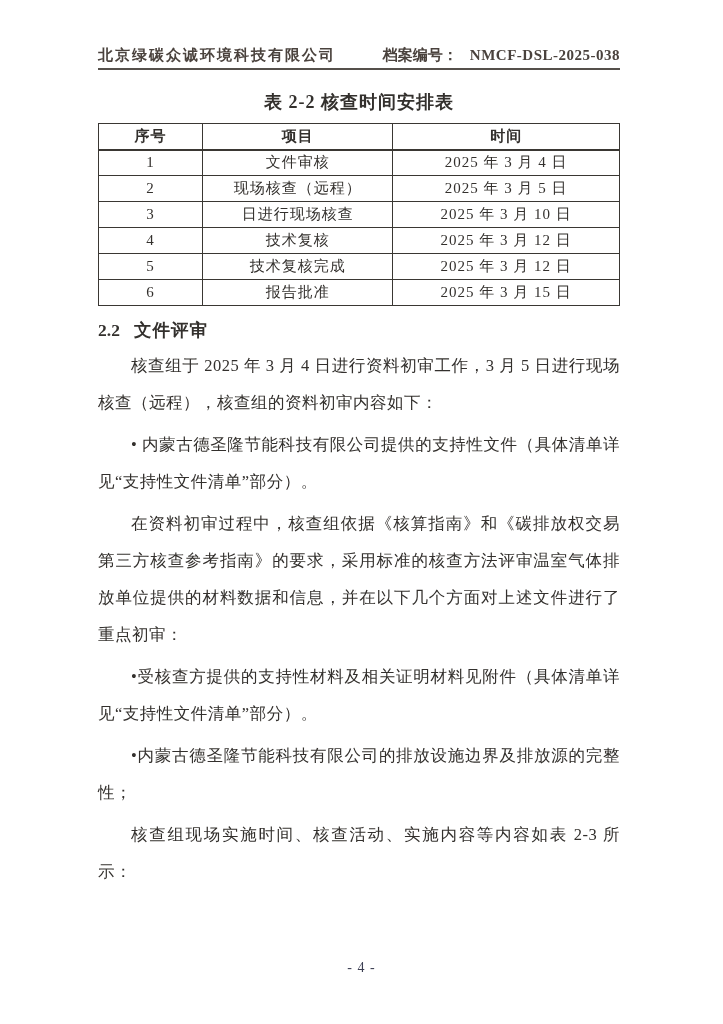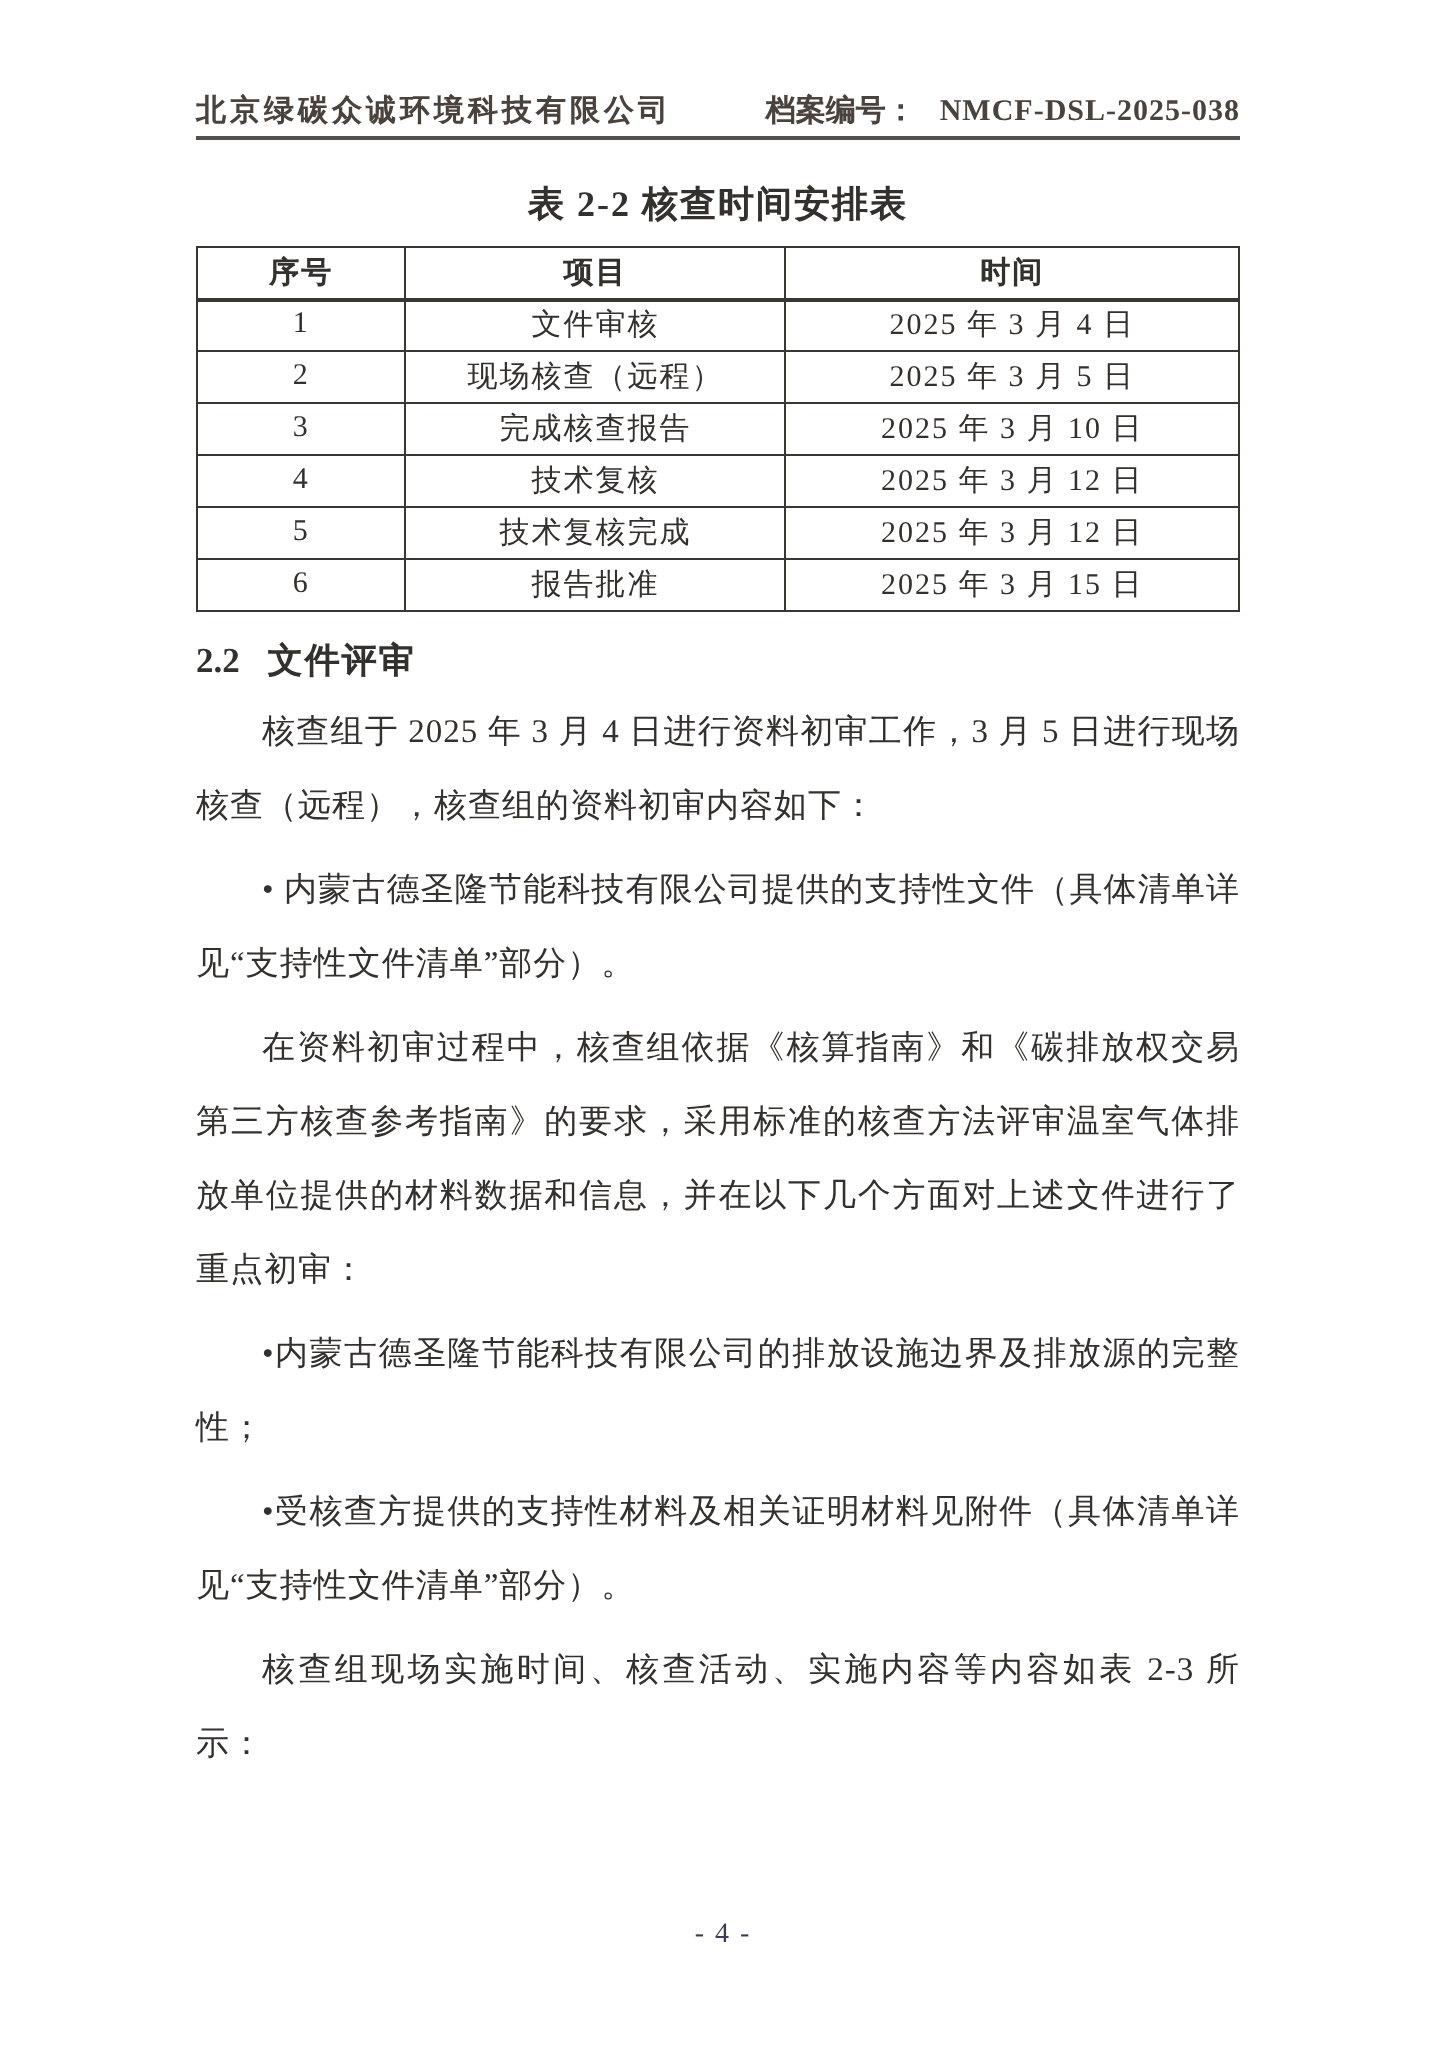--- a/index.html
+++ b/index.html
@@ -126,21 +126,21 @@
         <td>文件审核</td>
         <td>2025 年 3 月 4 日</td>
       </tr>
       <tr>
         <td>2</td>
         <td>现场核查（远程）</td>
         <td>2025 年 3 月 5 日</td>
       </tr>
       <tr>
         <td>3</td>
-        <td>完成核查报告</td>
+        <td>日进行现场核查</td>
         <td>2025 年 3 月 10 日</td>
       </tr>
       <tr>
         <td>4</td>
         <td>技术复核</td>
         <td>2025 年 3 月 12 日</td>
       </tr>
       <tr>
         <td>5</td>
         <td>技术复核完成</td>
@@ -154,21 +154,21 @@
     </tbody>
   </table>
 
   <div class="section-heading">
     <span class="sec-num">2.2</span><span>文件评审</span>
   </div>
 
   <p class="para">核查组于 2025 年 3 月 4 日进行资料初审工作，3 月 5 日进行现场核查（远程），核查组的资料初审内容如下：</p>
   <p class="para">• 内蒙古德圣隆节能科技有限公司提供的支持性文件（具体清单详见“支持性文件清单”部分）。</p>
   <p class="para">在资料初审过程中，核查组依据《核算指南》和《碳排放权交易第三方核查参考指南》的要求，采用标准的核查方法评审温室气体排放单位提供的材料数据和信息，并在以下几个方面对上述文件进行了重点初审：</p>
+  <p class="para">•受核查方提供的支持性材料及相关证明材料见附件（具体清单详见“支持性文件清单”部分）。</p>
   <p class="para">•内蒙古德圣隆节能科技有限公司的排放设施边界及排放源的完整性；</p>
-  <p class="para">•受核查方提供的支持性材料及相关证明材料见附件（具体清单详见“支持性文件清单”部分）。</p>
 
 
   <p class="para">核查组现场实施时间、核查活动、实施内容等内容如表 2-3 所示：</p>
 
   <div class="page-footer">- 4 -</div>
 
 </div>
 
 </body></html>

